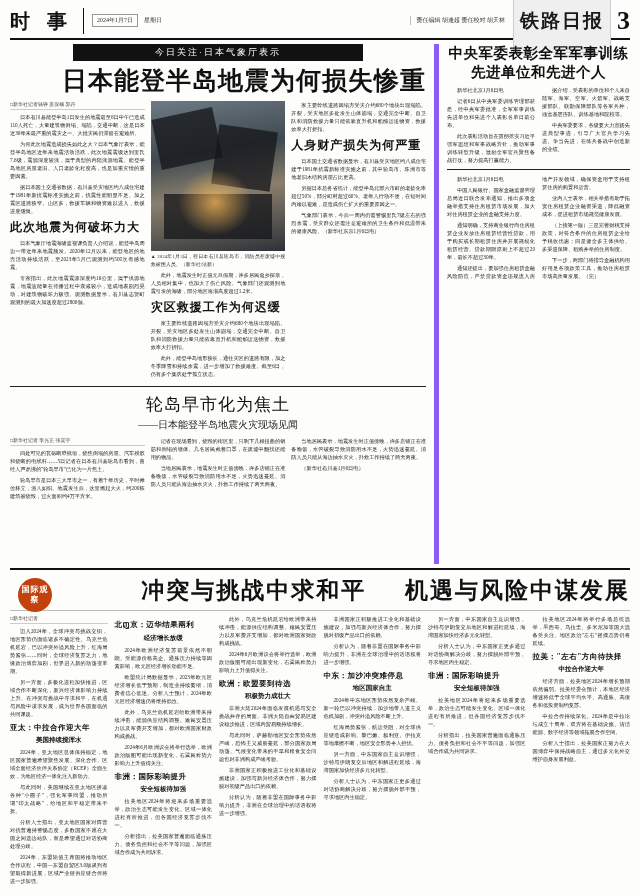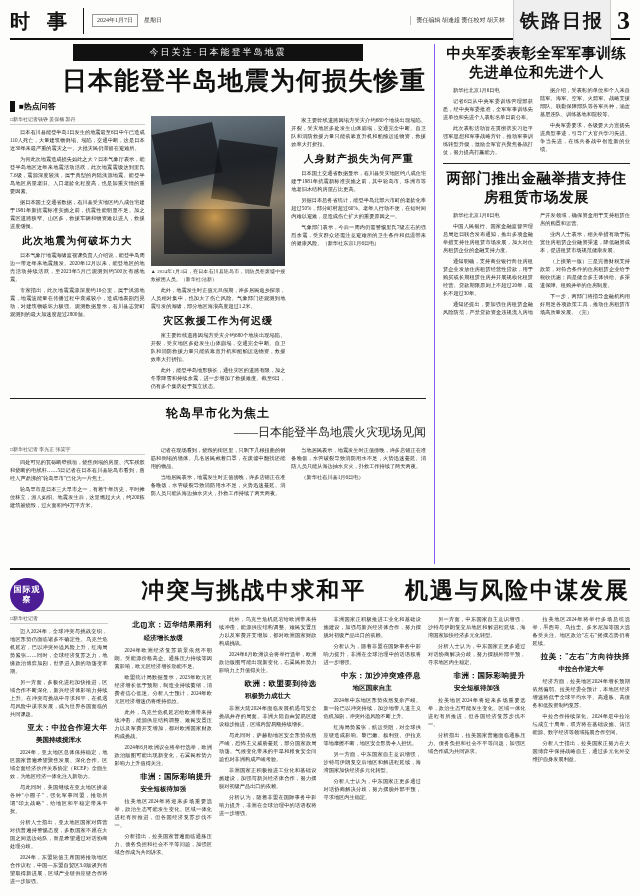--- a/index.html
+++ b/index.html
@@ -68,21 +68,21 @@
 
   
   .content {
     display: flex;
     margin-top: 4px;
     height: 520px;
   }
   .col-left { width: 424px; padding-right: 8px; }
   .col-right {
     width: 196px;
-    border-left: 1px solid #8b5cf6;
+    border-left: 5px solid #8b5cf6;
     padding-left: 8px;
   }
 
   
   .topic-banner {
     background: #111; color: #fff;
     text-align: center;
     font-size: 9px;
     letter-spacing: 2px;
     padding: 2px 0;
@@ -120,23 +120,22 @@
   }
   .body-text {
     font-size: 5.2px;
     line-height: 8px;
     text-align: justify;
     color: #222;
     text-indent: 10px;
   }
   .body-text p { margin: 0 0 3px 0; }
   .mini-head {
-    font-size: 10px;
-    font-weight: bold;
-    text-align: center;
+    font-size: 12px;
+    font-weight: bold;
     margin: 4px 0 3px 0;
     letter-spacing: 1px;
   }
   .photo {
     width: 100%;
     background: linear-gradient(170deg,#6e7b86 0%,#3f4950 35%,#8a7f6d 60%,#2d3238 100%);
     position: relative;
     overflow: hidden;
   }
   .photo.tall { height: 150px; }
@@ -151,28 +150,28 @@
   .caption {
     font-size: 5px;
     line-height: 7.5px;
     color: #333;
     margin-top: 2px;
     text-align: justify;
   }
 
   .hl-center {
     text-align: center;
-    font-size: 12px;
-    font-weight: bold;
+    font-size: 17px;
+    font-weight: normal;
     letter-spacing: 1px;
     margin: 6px 0 2px 0;
   }
   .hl-sub {
-    text-align: right;
-    font-size: 12px;
+    text-align: center;
+    font-size: 10px;
     margin-bottom: 5px;
     color: #222;
   }
   .rule-dark { border-top: 1px solid #222; margin: 5px 0; }
   .rule-thin { border-top: 1px solid #bbb; margin: 4px 0; }
 
   
   .r-head {
     text-align: center;
     font-size: 14.5px;
@@ -195,24 +194,24 @@
   
   .bottom {
     border-top: 2px solid #111;
     margin-top: 4px;
     padding-top: 5px;
     position: relative;
     height: 358px;
   }
   .circle-badge {
     position: absolute;
-    left: 0; top: 8px;
+    left: 8px; top: 8px;
     width: 34px; height: 34px;
     border-radius: 50%;
-    background: #4c1d95;
+    background: #c2410c;
     color: #fff;
     font-size: 8px;
     font-weight: bold;
     line-height: 10px;
     display: flex; align-items: center; justify-content: center;
     text-align: center;
     letter-spacing: 1px;
   }
   .bottom-headline {
     text-align: right;
@@ -232,21 +231,21 @@
     gap: 7px;
     margin-top: 4px;
   }
   .bcol { width: 98px; }
   .sec-head {
     font-size: 7.5px;
     font-weight: bold;
     margin: 5px 0 3px 0;
     letter-spacing: .5px;
   }
-  .sec-head.center { text-align: right; }
+  .sec-head.center { text-align: left; }
   .sec-sub {
     font-size: 6.5px;
     font-weight: bold;
     text-align: center;
     margin-bottom: 3px;
   }
 </style>
 </head>
 <body>
 
@@ -258,23 +257,22 @@
     <div class="masthead-weekday">星期日</div>
     <div class="masthead-spacer"></div>
     <div class="masthead-editors">责任编辑 胡逢超  责任校对 胡天林</div>
     <div class="paper-logo">铁路日报</div>
     <div class="page-num">3</div>
   </div>
 
   <div class="content">
 
     <div class="col-left">
-      <div class="topic-banner">今日关注·日本能登半岛地震</div>
+      <div class="topic-banner">今日关注·日本气象厅表示</div>
       <div class="headline-main">日本能登半岛地震为何损失惨重</div>
-      <div class="subhead-tag">■热点问答</div>
 
       <div class="triple">
 
         <div class="tcol">
           <div class="byline">□新华社记者钱铮 姜俣楠 郭丹</div>
           <div class="body-text">
             <p>日本石川县能登半岛1日发生的地震最至6日中午已造成110人死亡，大量建筑物倒塌、塌陷，交通中断，这是日本近30年来最严重的震灾之一。大批灾民仍滞留在避难所。</p>
             <p>为何此次地震造成损失如此之大？日本气象厅表示，能登半岛地区近年来地震活动活跃，此次地震震级达到里氏7.6级，震源深度较浅，属于典型的内陆浅源地震。能登半岛地区房屋老旧、人口老龄化程度高，也是加重灾情的重要因素。</p>
             <p>据日本国土交通省数据，石川县受灾地区约八成住宅建于1981年新抗震标准实施之前，抗震性能明显不足。加之震区道路狭窄、山区多，救援车辆和物资难以进入，救援进度缓慢。</p>
           </div>
@@ -353,21 +351,20 @@
           <p>记者6日从中央军委训练管理部获悉，经中央军委批准，全军军事训练先进单位和先进个人表彰名单日前公布。</p>
           <p>此次表彰活动旨在贯彻落实习近平强军思想和军事战略方针，推动军事训练转型升级，激励全军官兵聚焦备战打仗，努力提高打赢能力。</p>
           <p>据介绍，受表彰的单位和个人来自陆军、海军、空军、火箭军、战略支援部队、联勤保障部队等各军兵种，涵盖基层连队、训练基地和院校等。</p>
           <p>中央军委要求，各级要大力宣扬先进典型事迹，引导广大官兵学习先进、争当先进，在练兵备战中创造新的业绩。</p>
         </div>
       </div>
 
       <div class="rule-dark"></div>
 
       <div>
-        <div class="r-head">两部门推出金融举措支持住房租赁市场发展</div>
         <div class="r-body">
           <p>新华社北京1月6日电</p>
           <p>中国人民银行、国家金融监督管理总局近日联合发布通知，推出多项金融举措支持住房租赁市场发展，加大对住房租赁企业的金融支持力度。</p>
           <p>通知明确，支持商业银行向住房租赁企业发放住房租赁经营性贷款，用于购买或长期租赁住房并开展规模化租赁经营。贷款期限原则上不超过20年，最长不超过30年。</p>
           <p>通知还提出，要加强住房租赁金融风险防范，严禁贷款资金违规流入房地产开发领域，确保资金用于支持租赁住房的购置和运营。</p>
           <p>业内人士表示，相关举措有助于拓宽住房租赁企业融资渠道，降低融资成本，促进租赁市场规范健康发展。</p>
           <p>（上接第一版）三是完善财税支持政策，对符合条件的住房租赁企业给予税收优惠；四是健全多主体供给、多渠道保障、租购并举的住房制度。</p>
           <p>下一步，两部门将指导金融机构用好用足各项政策工具，推动住房租赁市场高质量发展。（完）</p>
         </div>
       </div>

